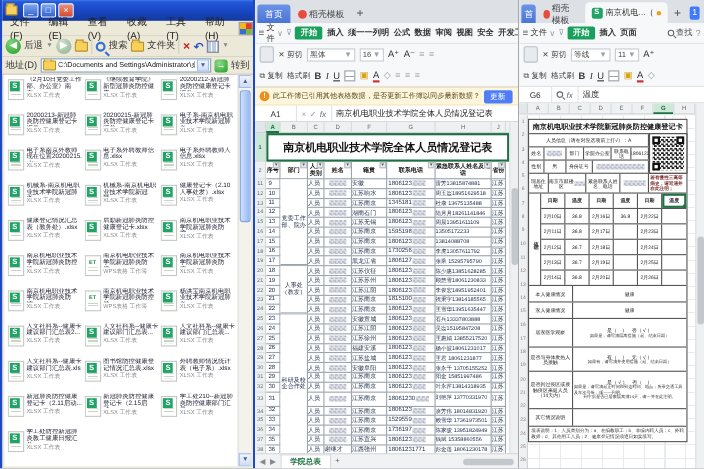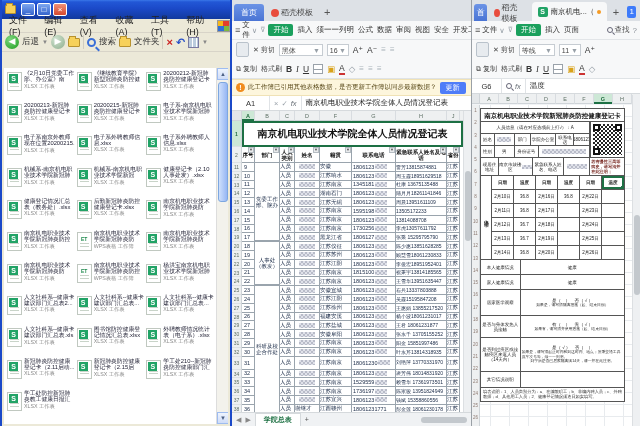--- a/index.html
+++ b/index.html
@@ -58,21 +58,21 @@
   .tab-doc{height:19px;background:#f7f8f9;border-radius:4px 4px 0 0;display:flex;align-items:center;gap:3px;font-size:7.5px;color:#333;padding:0 6px;overflow:hidden;white-space:nowrap;}
   .s-badge{width:10px;height:10px;min-width:10px;background:#21a366;color:#fff;border-radius:2px;font-size:7px;font-weight:bold;line-height:10px;text-align:center;}
   .unsaved-dot{width:4px;height:4px;min-width:4px;border-radius:50%;background:#f59a23;}
   .tab-plus{font-size:11px;color:#555;padding:0 4px;line-height:17px;}
   .tab-badge1{width:12px;height:12px;background:#3e7bfa;color:#fff;font-size:8px;line-height:12px;text-align:center;border-radius:2px;margin:0 2px 3px 2px;}
   .wps-menurow{height:19px;background:#f7f8f9;border-bottom:1px solid #e2e5e8;display:flex;align-items:center;font-size:7.5px;color:#333;padding:0 3px;gap:3px;overflow:hidden;}
   .file-menu{display:flex;align-items:center;gap:2px;color:#333;}
   .ham{font-size:9px;color:#555;}
   .pin{color:#98a0a8;font-size:7px;}
   .menus{display:flex;gap:4px;align-items:center;white-space:nowrap;}
-  .menu-it{color:#333;}
+  .menu-it{color:#333;font-weight:bold;}
   .menu-it.sel{background:#1aa05d;color:#fff;padding:1px 5px;border-radius:2px;}
   .find{margin-left:auto;display:flex;align-items:center;gap:2px;color:#444;white-space:nowrap;}
   .mini-mag{width:6px;height:6px;border:1.2px solid #667;border-radius:50%;position:relative;display:inline-block;}
   .mini-mag::after{content:"";position:absolute;width:3px;height:1.2px;background:#667;transform:rotate(45deg);left:4px;top:5px;}
   .mini-ic{color:#8a9098;font-size:8px;}
   .wps-ribbon{height:39px;background:#f7f8f9;border-bottom:1px solid #dfe3e6;position:relative;font-size:7px;color:#444;}
   .rib-row{display:flex;align-items:center;gap:4px;padding:2px 4px;height:19px;}
   .paste-ico{width:13px;height:15px;background:#e7ebef;border:1px solid #b9c2cb;border-radius:2px;}
   .fontbox{width:44px;height:12px;background:#fff;border:1px solid #c6ccd2;font-size:7px;line-height:11px;padding:0 2px;display:flex;justify-content:space-between;}
   .sizebox{width:22px;height:12px;background:#fff;border:1px solid #c6ccd2;font-size:7px;line-height:11px;padding:0 2px;display:flex;justify-content:space-between;}
@@ -167,20 +167,30 @@
       <span class="mag"></span>
       <span>搜索</span>
       <span class="mini-folder"></span>
       <span>文件夹</span>
       <span class="tb-sep"></span>
       <span class="tb-x">×</span>
       <span class="tb-undo">↶</span>
       <span class="tb-grid"></span>
       <span style="color:#888;font-size:6px;">▼</span>
     </div>
+    <div class="xp-addrbar">
+      <span>地址(D)</span>
+      <span class="addr-input">
+        <span class="mini-folder"></span>
+        <span class="addr-text">C:\Documents and Settings\Administrator\桌面\健康记录卡\部门健康记录卡</span>
+        <span class="addr-drop">▼</span>
+      </span>
+      <span class="go-circle">→</span>
+      <span>转到</span>
+    </div>
     <div class="xp-filearea">
       <div id="file-grid">
           <div class="fitem">
             <span class="ficon xlsx"></span>
             <div class="fmeta">
               <div class="fname">《2月10日党委工作部、办公室》南京...</div>
               <div class="ftype">XLSX 工作表</div>
             </div>
           </div>
           <div class="fitem">

